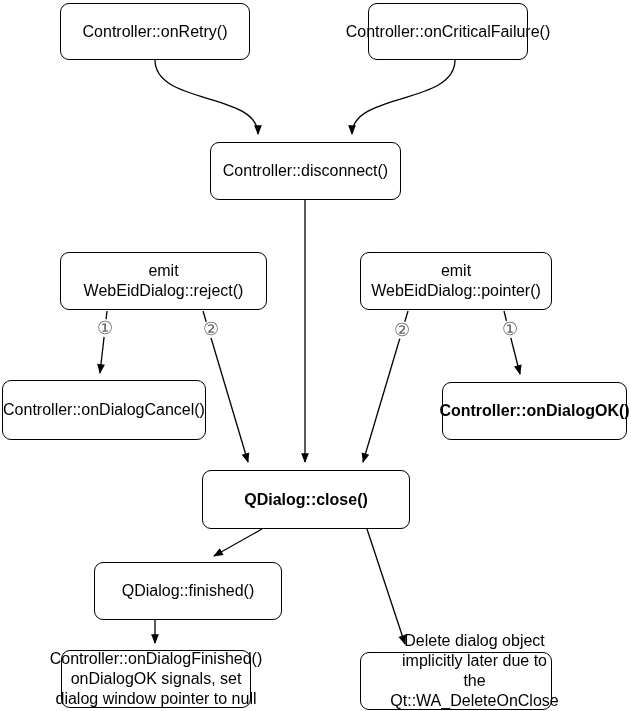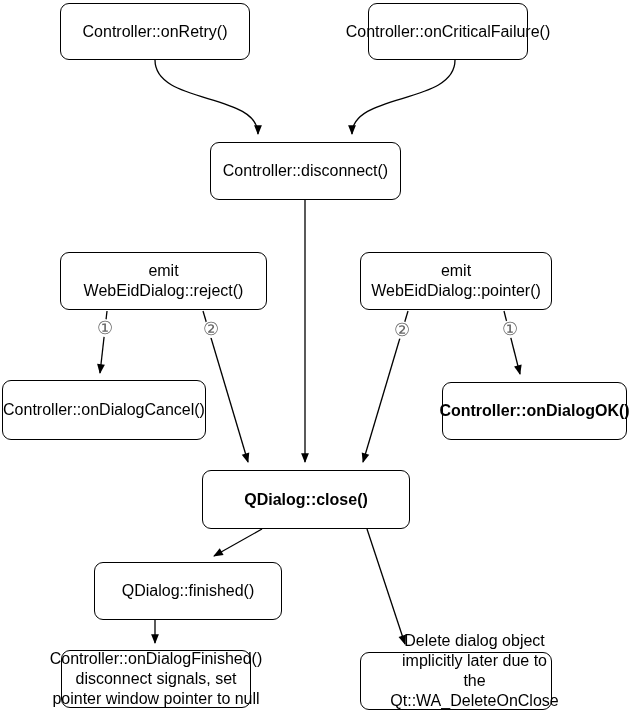--- a/index.html
+++ b/index.html
@@ -82,21 +82,21 @@
   <div class="node" style="left:360px; top:252px; width:192px; height:58px;">emit WebEidDialog::pointer()</div>
 
   <div class="node" style="left:2px; top:380px; width:204px; height:60px;">Controller::onDialogCancel()</div>
 
   <div class="node" style="left:442px; top:382px; width:185px; height:58px;font-weight:bold;">Controller::onDialogOK()</div>
 
   <div class="node bold" style="left:202px; top:470px; width:208px; height:59px;">QDialog::close()</div>
 
   <div class="node" style="left:62px; top:562px; width:188px; height:58px;margin-left:32px;">QDialog::finished()</div>
 
-  <div class="node" style="left:61px; top:650px; width:190px; height:58px;">Controller::onDialogFinished() disconnect signals, set pointer window pointer to null</div>
+  <div class="node" style="left:61px; top:650px; width:190px; height:58px;">Controller::onDialogFinished() onDialogOK signals, set dialog window pointer to null</div>
 
   <div class="node" style="left:360px; top:652px; width:192px; height:58px;padding-left:45px;">Delete dialog object implicitly later due to the Qt::WA_DeleteOnClose hint</div>
 
   <span class="edge-label" style="left:105px; top:328px;">①</span>
 
   <span class="edge-label" style="left:211px; top:329px;">②</span>
 
   <span class="edge-label" style="left:402px; top:330px;">②</span>
 
   <span class="edge-label" style="left:510px; top:329px;">①</span>

